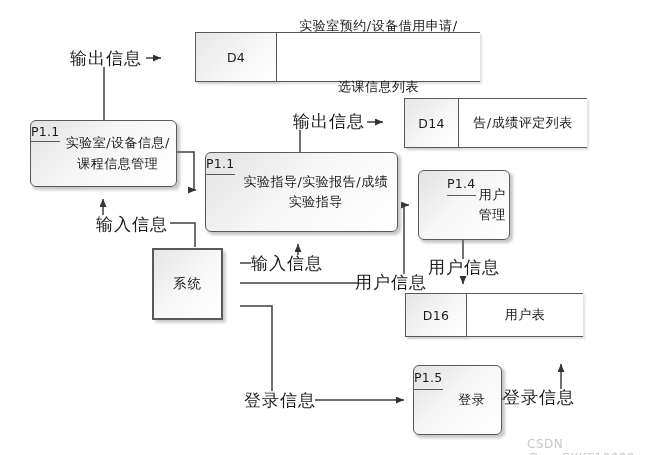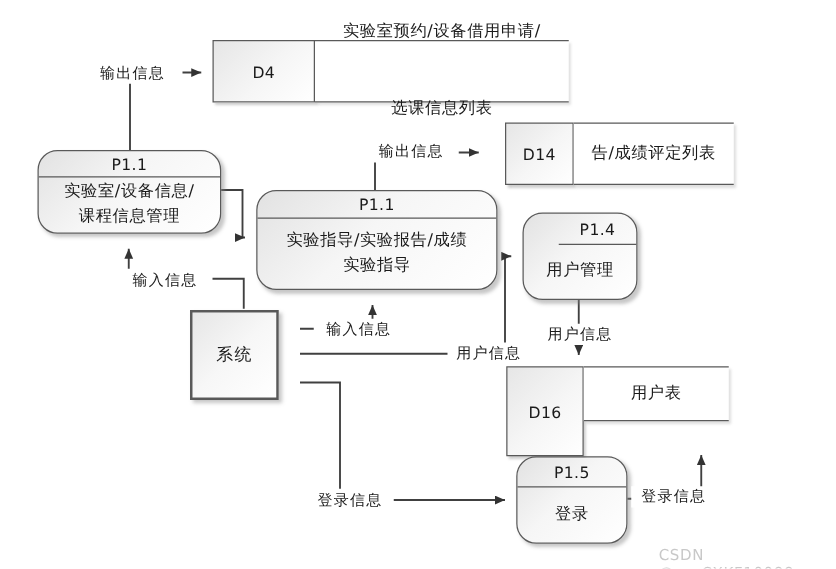--- a/index.html
+++ b/index.html
@@ -4,24 +4,24 @@
 <style>
   html,body{margin:0;padding:0;background:#ffffff;}
   .canvas{
     position:relative;width:669px;height:455px;background:#ffffff;overflow:hidden;
     font-family:"DejaVu Sans","Liberation Sans",sans-serif;color:#1a1a1a;
   }
   svg.wires{position:absolute;left:0;top:0;z-index:1;}
   .node{position:absolute;z-index:2;box-sizing:border-box;}
   
   .proc{
-    border:1.5px solid #595959;border-radius:16px;
+    border:1.5px solid #595959;border-radius:6px;
     background:linear-gradient(135deg,#e2e2e2 0%,#f6f6f6 45%,#ffffff 100%);
     box-shadow:2.5px 2.5px 3px rgba(130,130,130,0.45);
-    display:flex;flex-direction:column;
+    display:flex;flex-direction:row;
   }
   .proc-header{
     border-bottom:1.5px solid #595959;display:flex;align-items:center;justify-content:center;
     font-size:12.5px;letter-spacing:.3px;
   }
   .proc-body{
     flex:1;display:flex;flex-direction:column;align-items:center;justify-content:center;
     font-size:13px;line-height:1.55;letter-spacing:.5px;text-align:center;
   }
   
@@ -44,21 +44,21 @@
   .store-name{
     box-sizing:border-box;border-top:1.5px solid #595959;border-bottom:1.5px solid #595959;
     background:#ffffff;box-shadow:2px 2px 2px rgba(150,150,150,0.3);
     display:flex;flex-direction:column;align-items:center;justify-content:center;
     font-size:13px;line-height:1.6;letter-spacing:.5px;text-align:center;gap:40px;
   }
   
   .flabel{
     position:absolute;z-index:3;background:#ffffff;
     display:flex;align-items:center;justify-content:center;
-    font-size:12px;letter-spacing:1px;white-space:nowrap;
+    font-size:17px;letter-spacing:1px;white-space:nowrap;
   }
   .watermark{
     position:absolute;z-index:4;font-size:12px;letter-spacing:.5px;
   }
 </style>
 </head>
 <body>
 
 <div class="canvas">
 
@@ -75,36 +75,36 @@
       <path d="M177,152 L194,152 L194,190 L196,190" marker-end="url(#arr)"></path>
       <path d="M240,263 L298,263 L298,244" marker-end="url(#arr)"></path>
       <path d="M240,283 L404,283 L404,205 L409,205" marker-end="url(#arr)"></path>
       <path d="M463,240 L463,284" marker-end="url(#arr)"></path>
       <path d="M240,306 L272,306 L272,400 L404,400" marker-end="url(#arr)"></path>
       <path d="M502,399 L561,399 L561,364" marker-end="url(#arr)"></path>
     </g>
   </svg>
 
   <div class="node store" style="left:170px;top:32px;">
-    <div class="store-cell" style="width:82px;height:50px;">D4</div>
+    <div class="store-cell" style="width:82px;height:50px;margin-left:25px;">D4</div>
     <div class="store-name" style="width:203px;height:50px;">
       <span>实验室预约/设备借用申请/</span>
       <span>选课信息列表</span>
     </div>
   </div>
 
   <div class="node store" style="left:404px;top:98px;">
     <div class="store-cell" style="width:55px;height:50px;">D14</div>
     <div class="store-name" style="width:128px;height:50px;">
       <span>告/成绩评定列表</span>
     </div>
   </div>
 
   <div class="node store" style="left:405px;top:293px;">
-    <div class="store-cell" style="width:62px;height:72px;">D16</div>
+    <div class="store-cell" style="width:62px;height:44px;">D16</div>
     <div class="store-name" style="width:116px;height:44px;">
       <span>用户表</span>
     </div>
   </div>
 
   <div class="node proc" style="left:30px;top:120px;width:147px;height:67px;">
     <div class="proc-header" style="height:20px;">P1.1</div>
     <div class="proc-body">
       <span>实验室/设备信息/</span>
       <span>课程信息管理</span>

